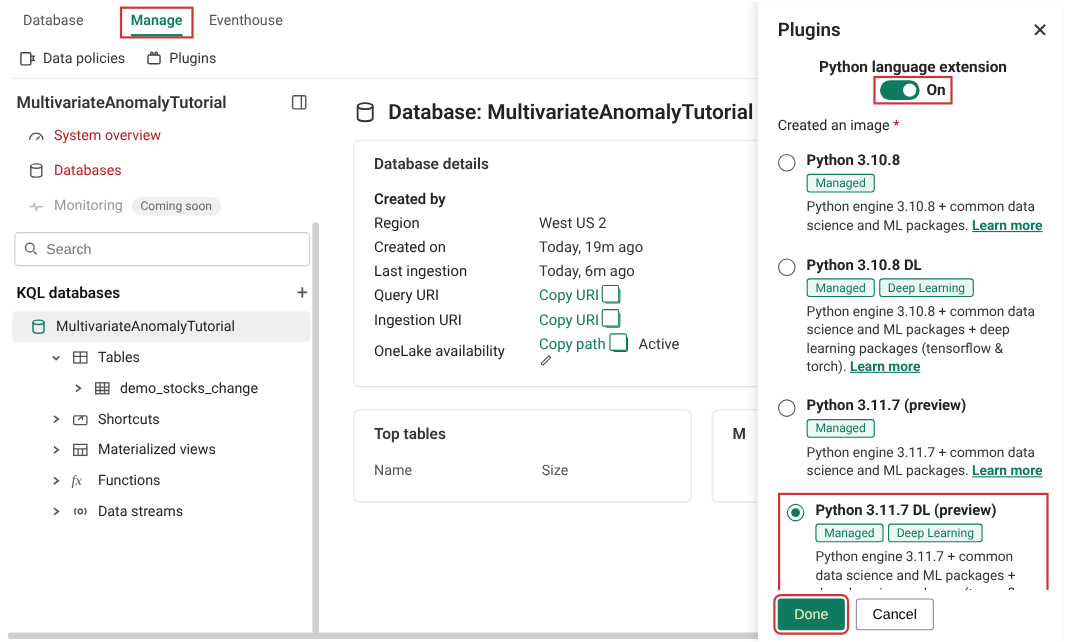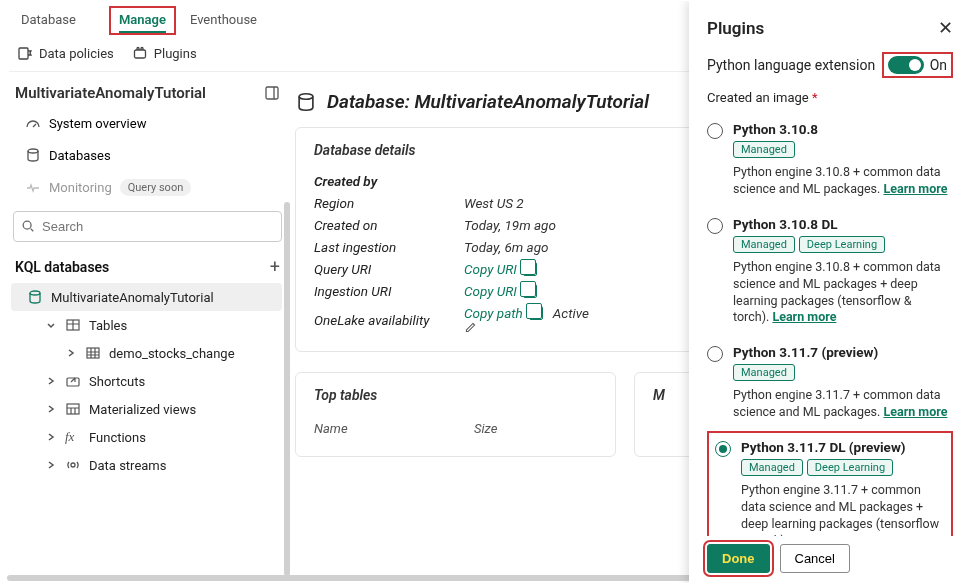--- a/index.html
+++ b/index.html
@@ -14,36 +14,36 @@
   .toolbar2 { display:flex; align-items:center; gap:18px; padding:8px 16px; height:36px; color:#333;}
   .toolbar2 .item { display:flex; align-items:center; gap:6px; cursor:pointer;}
   .icon { width:16px; height:16px; display:inline-block; }
   .hr { height:1px; background:#eee; margin:0 8px;}
   .body { display:flex; height:calc(584px - 34px - 36px - 2px); }
   
   .side { width:290px; border-right:1px solid #fff; padding:8px 0 8px 6px; overflow:hidden; position:relative;}
   .side-scroll { position:absolute; top:130px; bottom:8px; right:0; width:6px; background:#d0d0d0; border-radius:3px;}
   .side-head { display:flex; align-items:center; justify-content:space-between; padding:4px 10px 4px 8px;}
   .side-head h3 { font-size:15px; font-weight:600; margin:0; color:#333;}
-  .navline { display:flex; align-items:center; gap:8px; padding:7px 10px 7px 14px; color:#000000; cursor:pointer; border-radius:4px; margin:2px 6px 2px 4px;}
+  .navline { display:flex; align-items:center; gap:8px; padding:7px 10px 7px 14px; color:#b91c1c; cursor:pointer; border-radius:4px; margin:2px 6px 2px 4px;}
   .navline.dim { color:#999;}
   .pill { background:#f0f0f0; color:#666; font-size:11px; padding:2px 8px; border-radius:10px;}
   .search { margin:8px 8px 8px 6px; }
   .search input { width:100%; padding:7px 28px 7px 28px; border:1px solid #ccc; border-radius:4px; font-size:13px; outline:none;}
   .search-wrap { position:relative;}
   .search-wrap .sicon { position:absolute; left:8px; top:50%; transform:translateY(-50%); color:#666;}
   .section-head { display:flex; align-items:center; justify-content:space-between; padding:6px 10px 6px 8px; color:#111; font-weight:600; font-size:14px;}
   .plus { font-size:18px; color:#555; cursor:pointer; font-weight:400;}
   .treeitem { display:flex; align-items:center; gap:8px; padding:6px 10px 6px 16px; cursor:pointer; border-radius:4px; margin:0 8px 0 4px;}
   .treeitem.sel { background:#efefef;}
   .treeitem .chev { width:12px; color:#555; }
   .indent1 { padding-left:34px;}
   .indent2 { padding-left:54px;}
   
-  .main { flex:1; padding:8px 12px 0 4px; overflow:hidden; position:relative;font-style:italic;}
+  .main { flex:1; padding:8px 12px 0 30px; overflow:hidden; position:relative;}
   .dbhead { display:flex; align-items:center; gap:10px; padding:10px 0 14px;}
   .dbhead h1 { font-size:19px; font-weight:600; margin:0; color:#222;}
   .panel { border:1px solid #e5e5e5; border-radius:6px; padding:14px 18px; margin-bottom:20px;}
   .panel h4 { margin:0 0 12px 0; font-size:14px; font-weight:600; color:#333;}
   .kv { display:flex; align-items:center; padding:3px 0; font-size:13.5px;}
   .kv .k { width:150px; color:#222;}
   .kv .v { color:#333;}
   .linkish { color:#0e7a5f; cursor:pointer; display:inline-flex; align-items:center; gap:6px;}
   .copyicon { width:14px; height:14px; border:1.5px solid #0e7a5f; border-radius:2px; display:inline-block; position:relative;}
   .copyicon::before{content:"";position:absolute;top:-4px;left:-4px;width:14px;height:14px;border:1.5px solid #0e7a5f;border-radius:2px;background:#fff;}
@@ -51,40 +51,40 @@
   .pen { color:#555; margin-left:4px;}
   .twocol { display:flex; gap:18px;}
   .panel.half { flex:1;}
   .thead { display:flex; color:#555; font-size:13px; padding:6px 0; }
   .thead div:first-child{flex:1.3;} .thead div:last-child{flex:1;}
   
   .flyout { position:absolute; top:0; right:0; width:278px; height:584px; background:#fff; box-shadow:-2px 0 10px rgba(0,0,0,0.15); padding:16px 14px 12px 18px; display:flex; flex-direction:column;}
   .flyhead { display:flex; justify-content:space-between; align-items:center; margin-bottom:14px;}
   .flyhead h2 { margin:0; font-size:17px; font-weight:600;}
   .close { font-size:18px; cursor:pointer; color:#333;}
-  .togline { display:flex; align-items:center; justify-content:space-between; font-weight:400; font-size:14px; margin-bottom:8px;}
+  .togline { display:flex; align-items:center; justify-content:space-between; font-weight:700; font-size:14px; margin-bottom:8px;flex-direction:column;}
   .toggle-wrap { display:flex; align-items:center; gap:6px; border:2px solid #d13438; padding:2px 4px;}
   .toggle { width:36px; height:18px; border-radius:10px; background:#0e7a5f; position:relative;}
   .toggle::after { content:""; width:12px; height:12px; background:#fff; border-radius:50%; position:absolute; top:3px; right:3px;}
   .selimg { font-size:13px; margin:4px 0 8px;}
   .req { color:#c50f1f;}
   .opts { flex:1; overflow:auto;}
   .opt { display:flex; gap:10px; padding:8px 4px 10px 0; }
   .radio { width:16px; height:16px; border:1.5px solid #555; border-radius:50%; margin-top:2px; flex:0 0 16px; position:relative;}
   .radio.checked { border-color:#0e7a5f;}
   .radio.checked::after { content:""; position:absolute; top:3px; left:3px; width:8px; height:8px; background:#0e7a5f; border-radius:50%;}
   .opt-body { flex:1; font-size:12.5px; color:#333;}
   .opt-title { font-weight:700; font-size:13.5px; margin-bottom:4px; color:#222;}
   .badge { display:inline-block; font-size:11px; padding:1px 7px; border:1px solid #0e7a5f; color:#0e7a5f; border-radius:3px; margin-right:4px; background:#ecf7f3;}
   .desc { margin-top:6px; line-height:1.35;}
   .learn { color:#0e7a5f; text-decoration:underline; cursor:pointer;font-weight:bold;}
   .opt.boxed { border:2px solid #d13438; padding:6px;}
   .flyfoot { display:flex; gap:10px; padding-top:8px;}
   .btn { padding:6px 14px; border:1px solid #8a8a8a; background:#fff; border-radius:3px; cursor:pointer; font-size:13px;}
-  .btn.primary { background:#0e7a5f; color:#fde047; border-color:#0e7a5f; font-weight:700;}
+  .btn.primary { background:#0e7a5f; color:#fef9c3; border-color:#0e7a5f; font-weight:400;}
   .btn.primary.boxed { outline:2px solid #d13438; outline-offset:2px;}
   .hscroll { position:absolute; left:6px; right:6px; bottom:2px; height:6px; background:#d0d0d0; border-radius:3px;}
   svg { display:block;}
 </style>
 </head>
 <body>
 
 <div class="app">
 
   <div class="tabs">
@@ -145,21 +145,21 @@
           </span>
         <span>Databases</span>
       </div>
       <div class="navline dim">
         <span class="icon">
             <svg viewBox="0 0 16 16" width="16" height="16" fill="none" stroke="#bbb" stroke-width="1.3">
               <path d="M2 8h3l1-3 2 6 1-3h5"></path>
             </svg>
           </span>
         <span>Monitoring</span>
-        <span class="pill">Query soon</span>
+        <span class="pill">Coming soon</span>
       </div>
 
       <div class="search">
         <div class="search-wrap">
           <span class="sicon icon">
               <svg viewBox="0 0 16 16" width="14" height="14" fill="none" stroke="#666" stroke-width="1.5">
                 <circle cx="7" cy="7" r="4.5"></circle>
                 <path d="M11 11l3 3"></path>
               </svg>
             </span>

